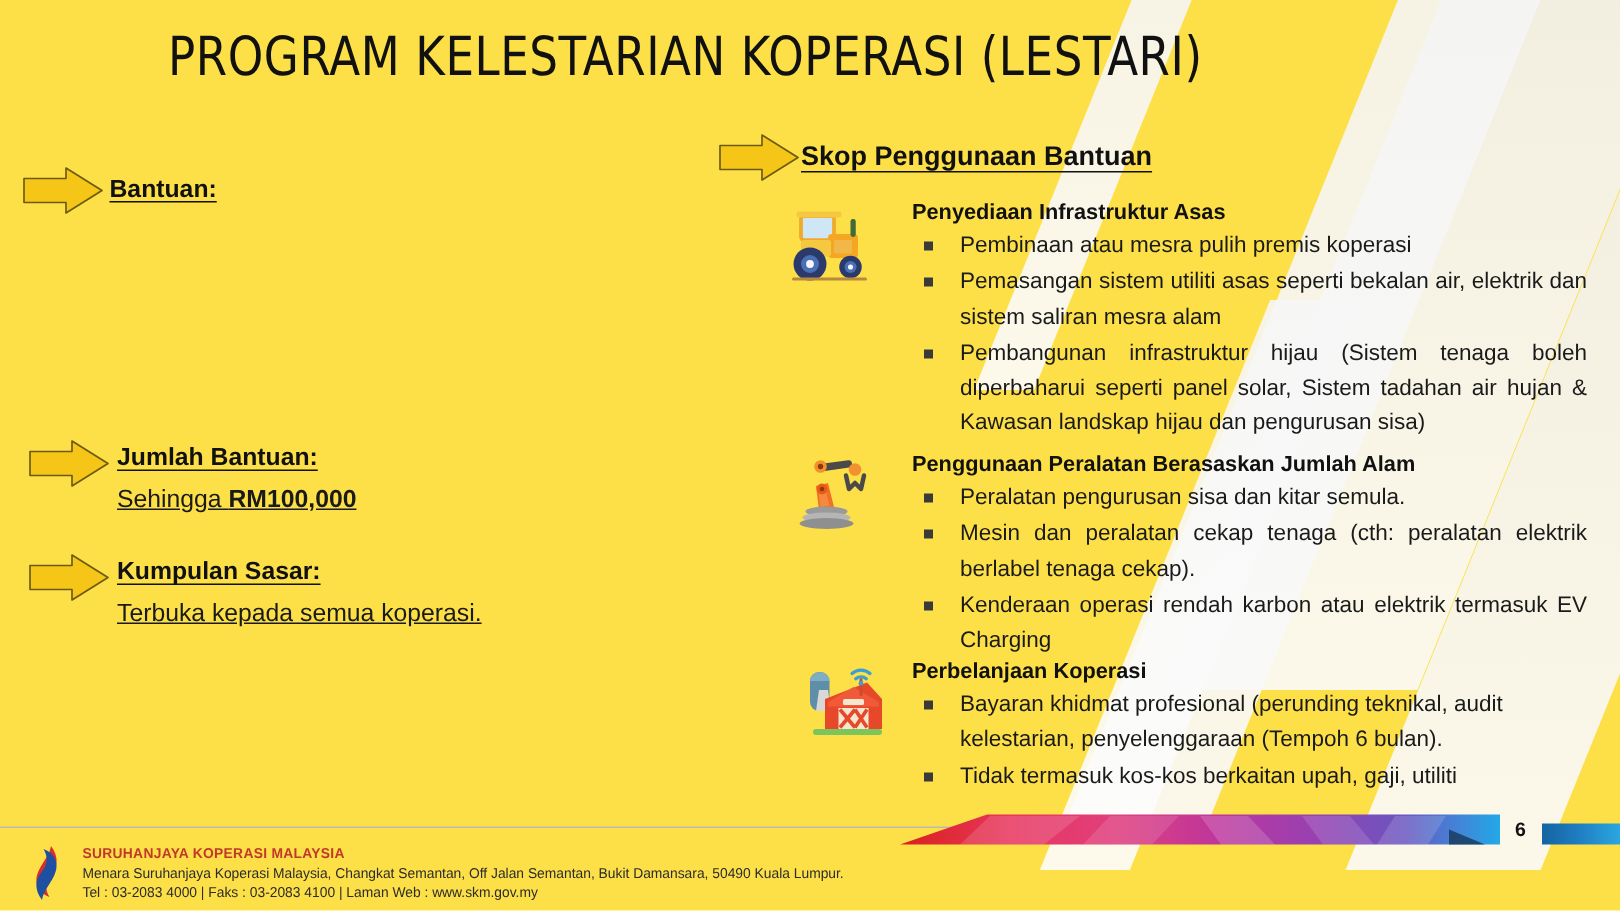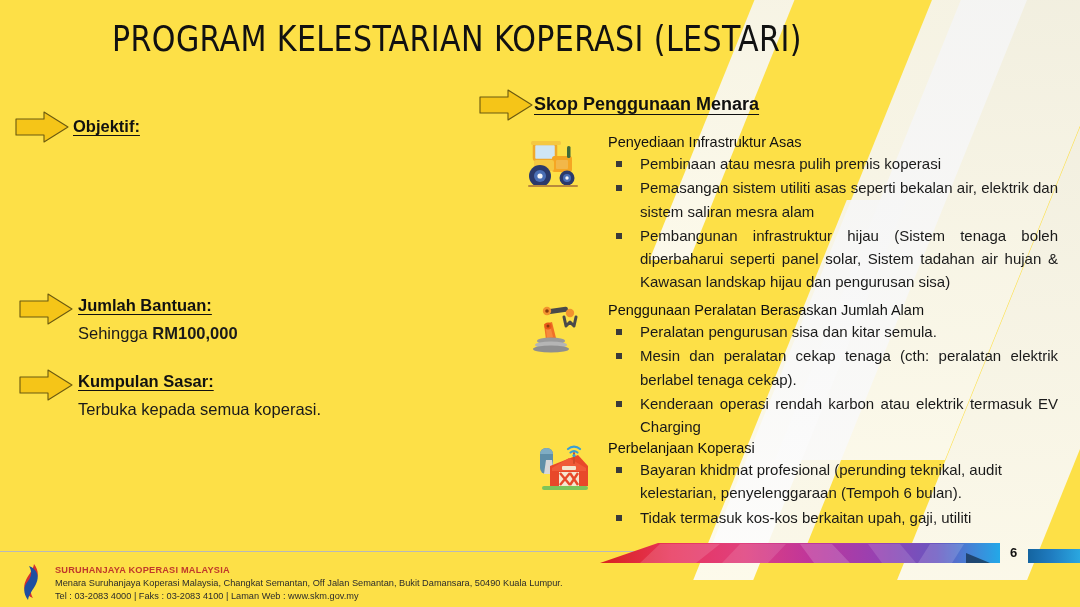--- a/index.html
+++ b/index.html
@@ -75,21 +75,21 @@
     white-space: nowrap;
   }
   .lead-body {
     position: absolute;
     font-size: 16.5px;
     line-height: 1.58;
     color: #1a1a1a;
     text-align: justify;
     text-justify: inter-word;
   }
-  .lead-body.nojust { text-align: left; }
+  .lead-body.nojust { text-align: left; text-decoration: underline; }
   .lead-body b { font-weight: bold; }
 
   .scope-title {
     position: absolute;
     left: 534px;
     top: 94px;
     font-size: 18px;
     font-weight: bold;
     text-decoration: underline;
     text-underline-offset: 4px;
@@ -100,21 +100,21 @@
   .scope-block { position: absolute; z-index: 3; }
   .scope-icon {
     position: absolute;
     width: 62px;
     height: 56px;
   }
   .scope-icon svg { display: block; width: 100%; height: 100%; }
   .scope-heading {
     position: absolute;
     font-size: 14.5px;
-    font-weight: normal;
+    font-weight: bold;
     color: #111;
     white-space: nowrap;
   }
   .bullets {
     position: absolute;
     list-style: none;
     margin: 0;
     padding: 0;
   }
   .bullets li {
@@ -235,21 +235,21 @@
     <div class="stripe s5"></div>
   </div>
 
   <div class="title">PROGRAM KELESTARIAN KOPERASI (LESTARI)</div>
 
   <div class="arrow" style="left:14px; top:110px;">
     <svg viewBox="0 0 56 34" xmlns="http://www.w3.org/2000/svg">
       <path d="M2,9 L30,9 L30,2 L54,17 L30,32 L30,25 L2,25 Z" fill="#F5C518" stroke="#6b5a10" stroke-width="1.1" stroke-linejoin="round"></path>
     </svg>
   </div>
-  <div class="lead-head" style="left:73px; top:117px;">Objektif:</div>
+  <div class="lead-head" style="left:73px; top:117px;">Bantuan:</div>
 
   <div class="arrow" style="left:18px; top:292px;">
     <svg viewBox="0 0 56 34" xmlns="http://www.w3.org/2000/svg">
       <path d="M2,9 L30,9 L30,2 L54,17 L30,32 L30,25 L2,25 Z" fill="#F5C518" stroke="#6b5a10" stroke-width="1.1" stroke-linejoin="round"></path>
     </svg>
   </div>
   <div class="lead-head" style="left:78px; top:296px;">Jumlah Bantuan:</div>
   <div class="lead-body nojust" style="left:78px; top:320px; width:400px;"><span>Sehingga </span><b>RM100,000</b></div>
 
   <div class="arrow" style="left:18px; top:368px;">
@@ -258,21 +258,21 @@
     </svg>
   </div>
   <div class="lead-head" style="left:78px; top:372px;">Kumpulan Sasar:</div>
   <div class="lead-body nojust" style="left:78px; top:396px; width:400px;">Terbuka kepada semua koperasi.</div>
 
   <div class="arrow" style="left:478px; top:88px;">
     <svg viewBox="0 0 56 34" xmlns="http://www.w3.org/2000/svg">
       <path d="M2,9 L30,9 L30,2 L54,17 L30,32 L30,25 L2,25 Z" fill="#F5C518" stroke="#6b5a10" stroke-width="1.1" stroke-linejoin="round"></path>
     </svg>
   </div>
-  <div class="scope-title">Skop Penggunaan Menara</div>
+  <div class="scope-title">Skop Penggunaan Bantuan</div>
 
   <div class="scope-block">
     <div class="scope-icon" style="left:522px; top:136px;">
       <svg viewBox="0 0 62 56" xmlns="http://www.w3.org/2000/svg">
         <rect x="12" y="8" width="22" height="16" rx="2" fill="#cfe6f5" stroke="#f0a92a" stroke-width="2.5"></rect>
         <rect x="9" y="5" width="30" height="4" rx="1.5" fill="#f5c842"></rect>
         <rect x="30" y="20" width="20" height="16" rx="2.5" fill="#f5a623"></rect>
         <rect x="34" y="24" width="12" height="9" rx="1" fill="#f2b749"></rect>
         <rect x="45" y="10" width="3.5" height="12" rx="1.6" fill="#3f6a3a"></rect>
         <rect x="12" y="24" width="20" height="11" rx="2" fill="#f5c842"></rect>

